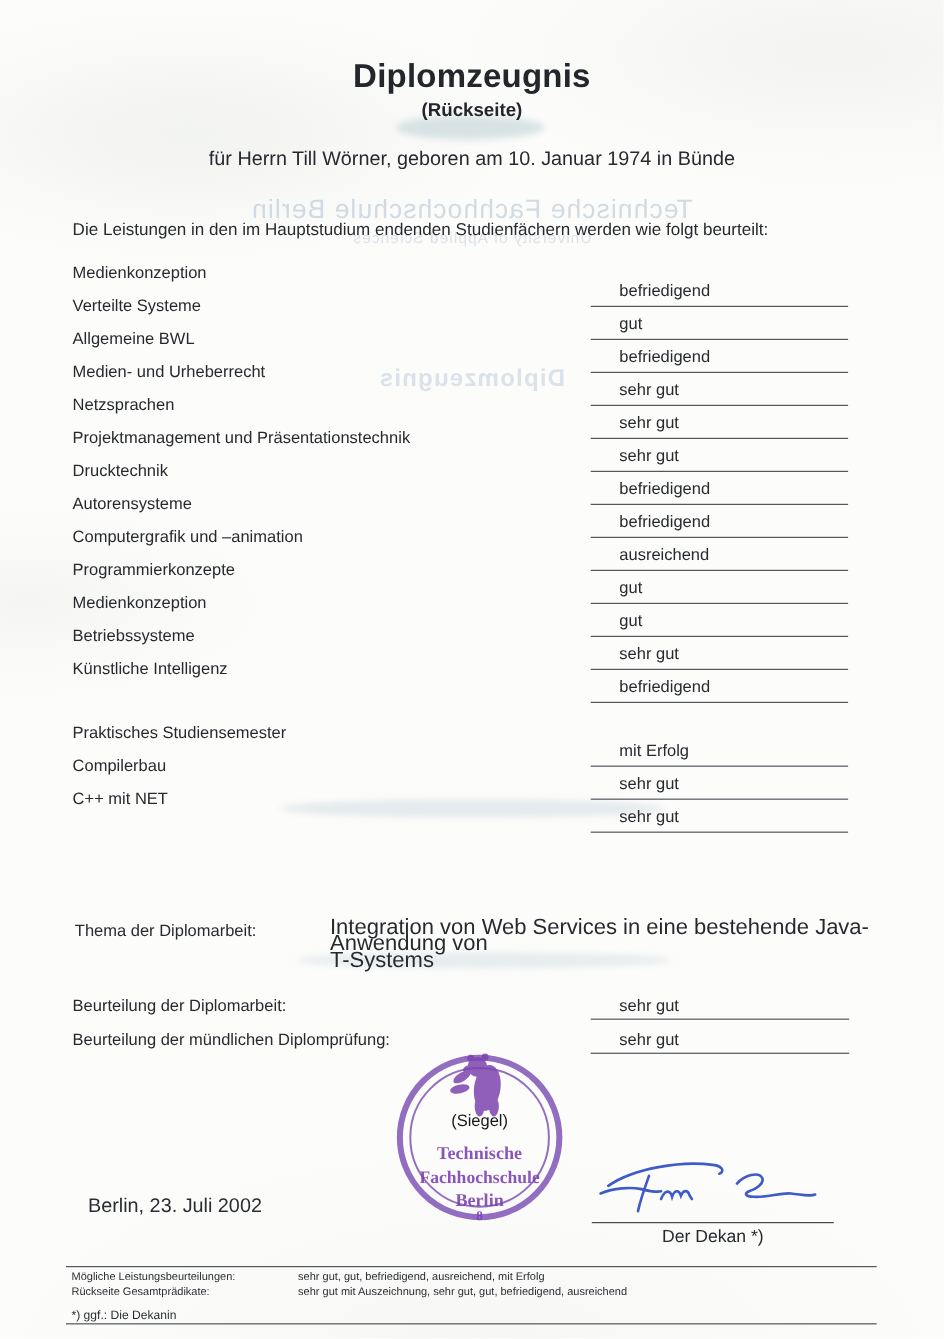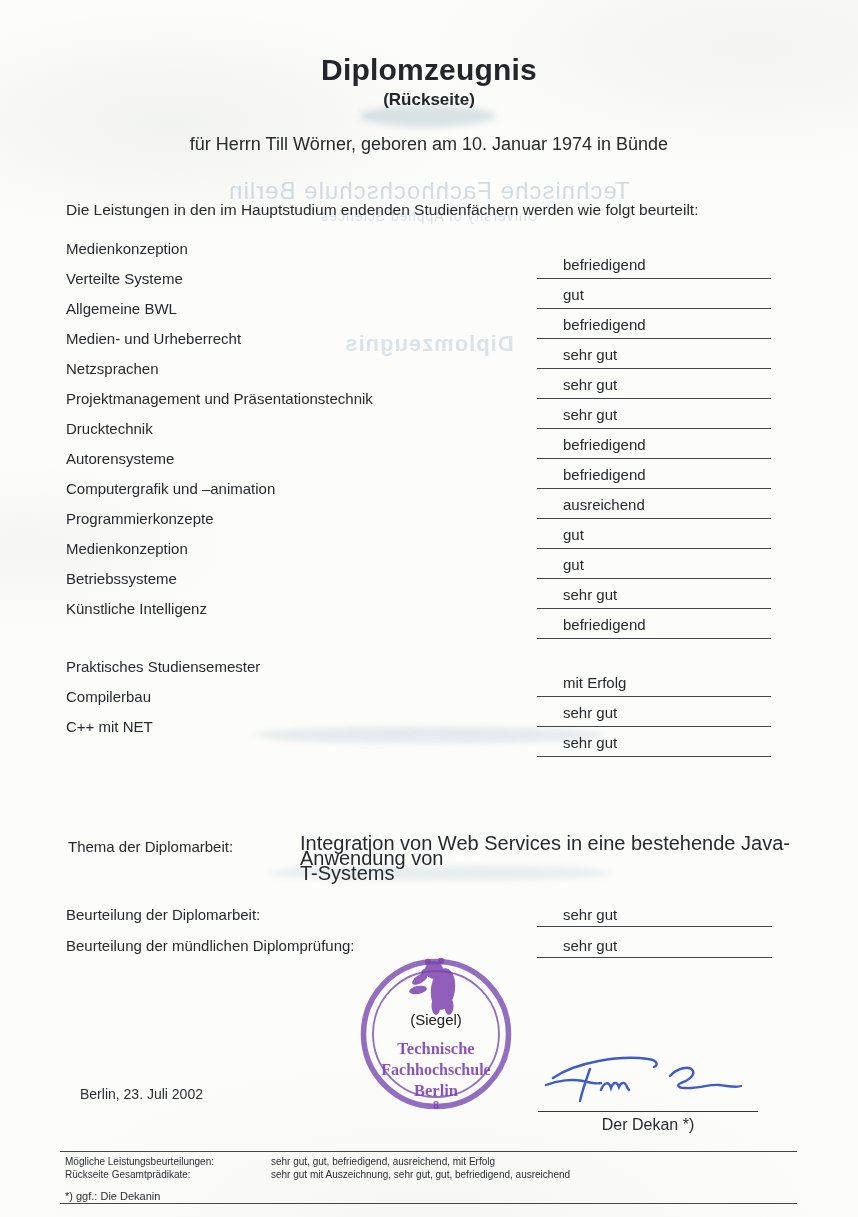--- a/index.html
+++ b/index.html
@@ -33,21 +33,21 @@
   
   .thesis-label{left:68px;top:838px;font-size:15px;}
   .thesis-topic{left:259px;top:836px;width:500px;font-size:20px;line-height:15px;white-space:pre-line;margin-left:41px;}
   .eval-row{width:858px;height:26px;}
   .eval-label{position:absolute;left:66px;top:0;font-size:15px;white-space:nowrap;}
   .eval-cell{position:absolute;left:537px;top:0;width:235px;height:20px;border-bottom:1.5px solid #42464c;}
   
   .stamp-svg{left:356px;top:957px;}
   .siegel{left:356px;top:1011px;width:160px;text-align:center;font-size:15px;color:#17181a;}
   
-  .date-line{left:80px;top:1086px;font-size:14px;color:#2a2d33;}
+  .date-line{left:80px;top:1086px;font-size:18px;color:#2a2d33;}
   .sig-svg{left:538px;top:1050px;}
   .dean-line{left:538px;top:1111px;width:220px;border-top:1.8px solid #33373c;}
   .dean-label{left:538px;top:1116px;width:220px;text-align:center;font-size:16px;color:#26292e;}
   
   .fdiv-top{left:60px;top:1151px;width:737px;border-top:1.6px solid #42464c;}
   .fdiv-bottom{left:60px;top:1203px;width:737px;border-top:1.6px solid #42464c;}
   .frow{left:0;top:0;width:858px;height:13px;font-size:10px;color:#2a2d33;}
   .flabel{position:absolute;left:65px;top:0;white-space:nowrap;}
   .fvalue{position:absolute;left:271px;top:0;white-space:nowrap;}
   .fnote{left:65px;top:1190px;font-size:11px;color:#2a2d33;}

